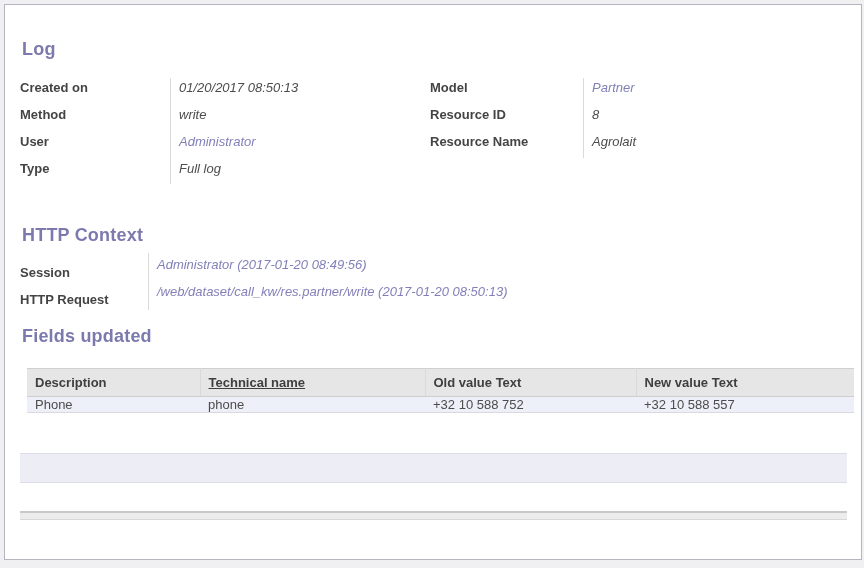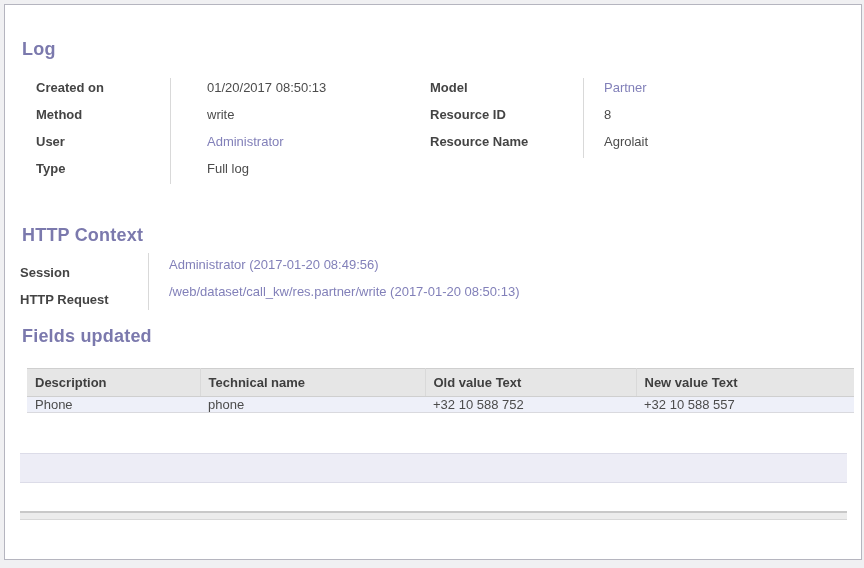--- a/index.html
+++ b/index.html
@@ -31,22 +31,22 @@
     font-size:18px; font-weight:bold; color:var(--accent);
     letter-spacing:0.2px;
   }
   .h-log { top:34px; }
   .h-http { top:220px; }
   .h-fields { top:321px; }
 
   .fgroup { position:absolute; }
   .frow { display:flex; height:27px; line-height:18px; font-size:13px; }
   .flabel { font-weight:bold; color:var(--label); flex:0 0 auto; }
-  .fvalue { color:var(--text); padding-left:21px; }
-  .g-left  { left:31px;  top:74px;  width:400px; }
+  .fvalue { color:var(--text); padding-left:9px;font-style:italic; }
+  .g-left  { left:15px;  top:74px;  width:400px; }
   .g-left  .flabel { width:150px; }
   .g-right { left:425px; top:74px;  width:420px; }
   .g-right .flabel { width:153px; }
   .g-http  { left:15px;  top:251px; width:700px; }
   .g-http  .flabel { width:128px;margin-top:8px; }
 
   .vsep { position:absolute; width:1px; background:#d9d9d9; }
   .vsep-left  { left:165px; top:73px;  height:106px; }
   .vsep-right { left:578px; top:73px;  height:80px; }
   .vsep-http  { left:143px; top:248px; height:57px; }
@@ -65,21 +65,21 @@
     border-right:1px solid #d9d9d9;
     border-bottom:1px solid #cfcfcf;
   }
   table.updates th:last-child { border-right:none; }
   table.updates td {
     background:var(--table_row_bg);
     color:var(--text);
     height:16px; padding:0 0 0 8px;
     border-bottom:1px solid #d9d9de;
   }
-  .col-desc { width:173px; } .col-tech { width:225px; }
+  .col-desc { width:173px; } .col-tech { width:225px;text-decoration:underline; }
   .col-old  { width:211px; } .col-new  { width:218px; }
 
   .empty-strip {
     position:absolute; left:15px; top:448px; width:827px; height:30px;
     background:var(--empty_strip_bg);
     border-top:1px solid #dcdce8; border-bottom:1px solid #dcdce8;
   }
   .footer-bar {
     position:absolute; left:15px; top:506px; width:827px; height:9px;
     background:var(--footer_bar_bg);

